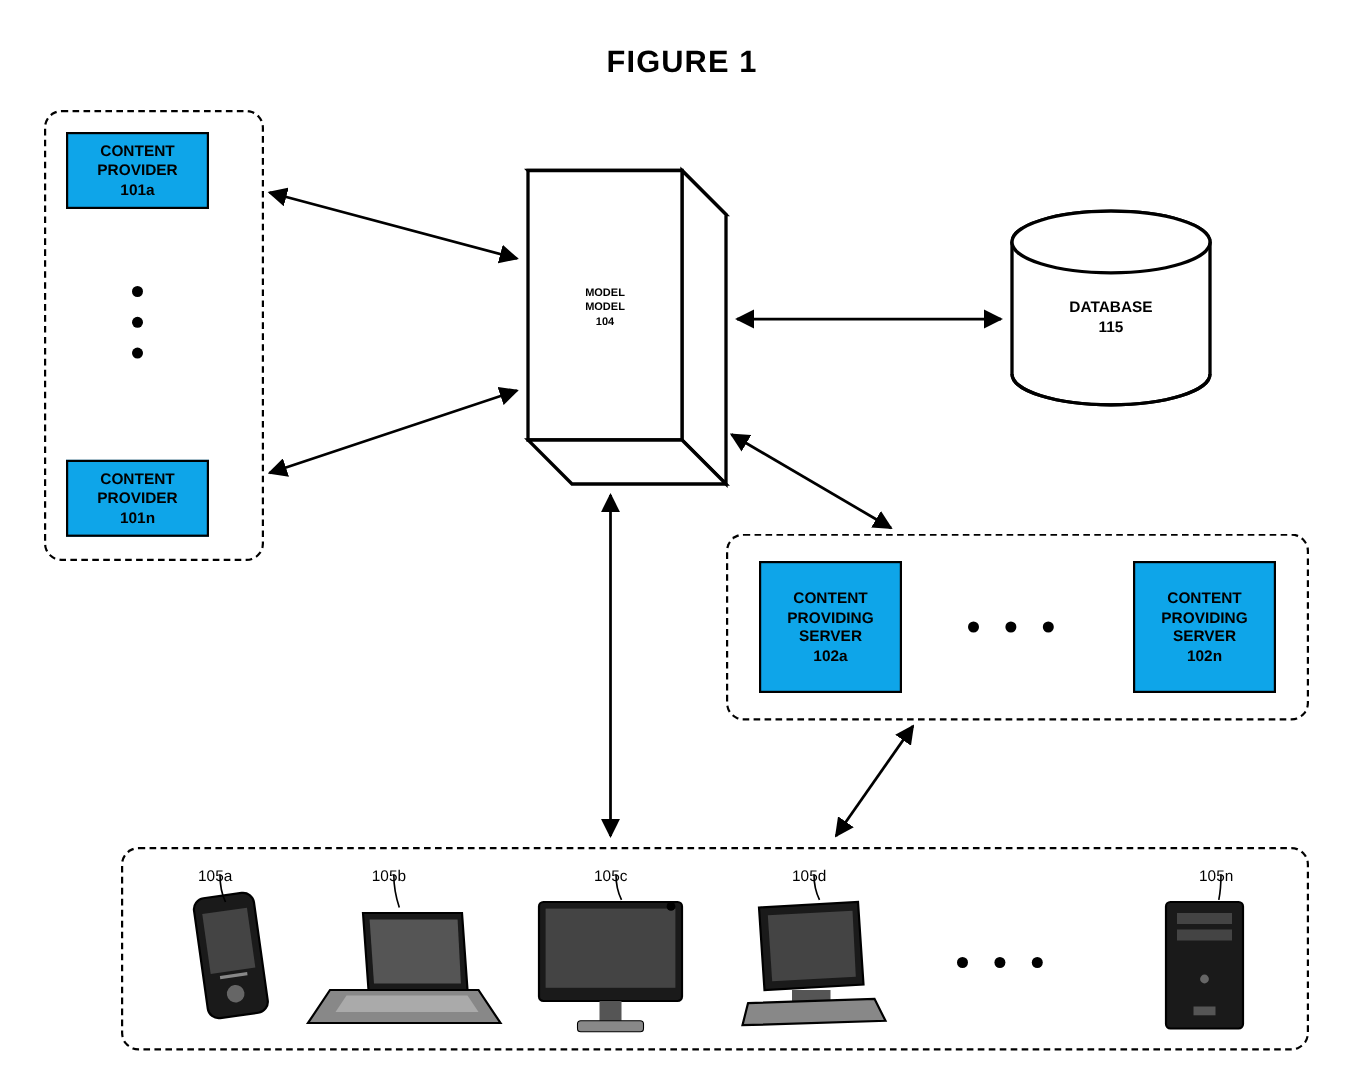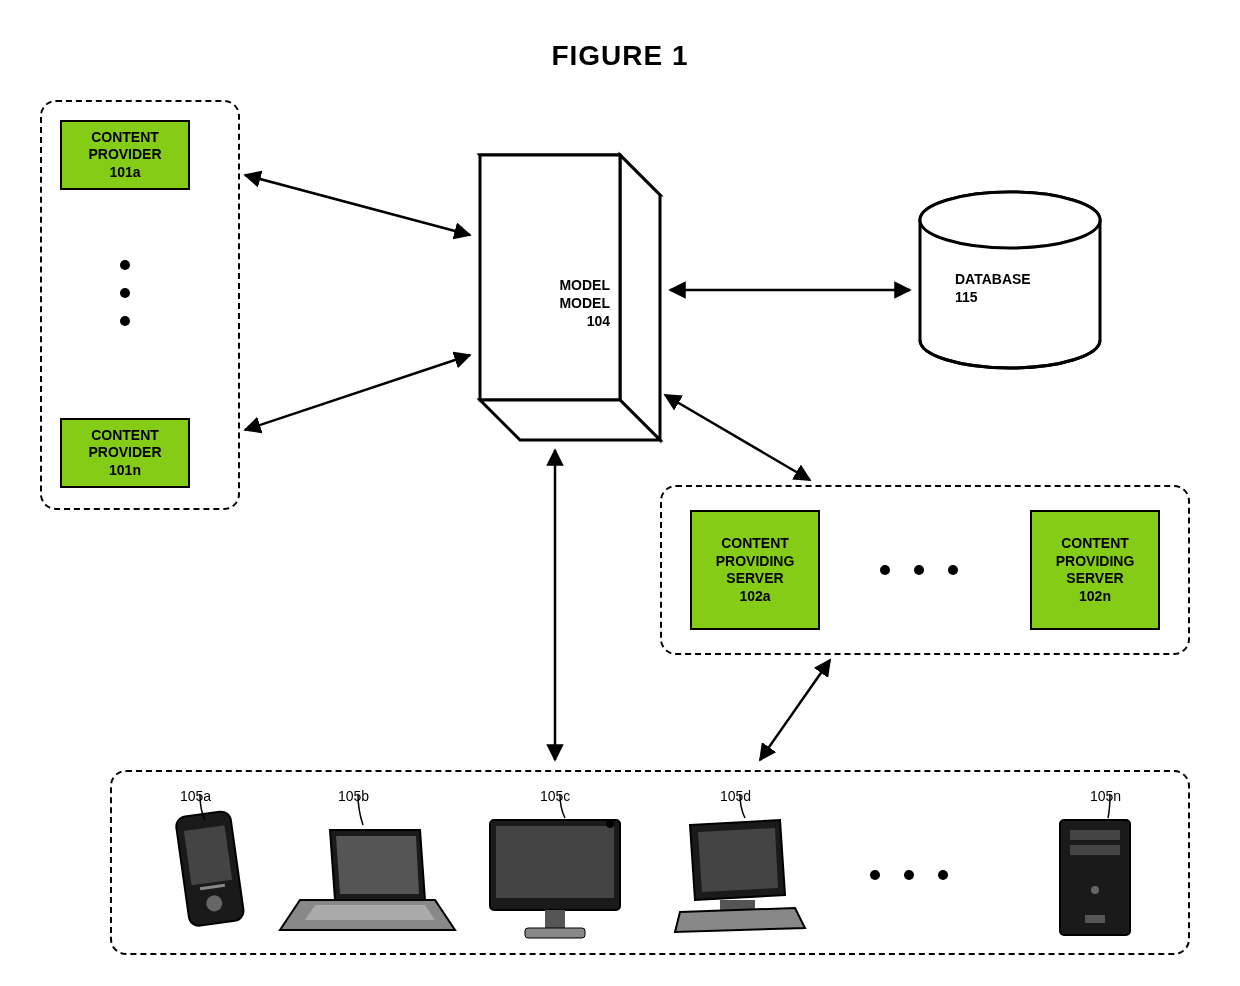--- a/index.html
+++ b/index.html
@@ -23,21 +23,21 @@
     margin-top: 20px;
   }
   .dashed-group {
     position: absolute;
     border: 2px dashed #000;
     border-radius: 16px;
   }
   .solid-box {
     position: absolute;
     border: 2px solid #000;
-    background: #84cc16;
+    background: #0ea5e9;
     display: flex;
     flex-direction: column;
     align-items: center;
     justify-content: center;
     text-align: center;
     font-weight: 700;
     font-size: 14px;
     line-height: 1.25;
   }
   .dots-v {
@@ -101,35 +101,35 @@
 
     <polygon points="480,155 620,155 660,195 520,195"></polygon>
 
     <polygon points="620,155 660,195 660,440 620,400"></polygon>
 
     <polygon points="480,155 620,155 620,400 480,400" fill="#fff"></polygon>
 
     <polygon points="480,400 620,400 660,440 520,440" fill="#fff"></polygon>
   </g>
 </svg>
-<div style="position:absolute; left:490px; top:276px; width:120px; text-align:right; font-weight:700; font-size:14px; line-height:1.3;">
+<div style="position:absolute; left:490px; top:260px; width:120px; text-align:center; font-weight:700; font-size:10px; line-height:1.3;">
   <div>MODEL</div>
   <div>MODEL</div>
   <div>104</div>
 </div>
 
 <svg class="overlay">
   <g stroke="#000" stroke-width="3" fill="#fff">
     <ellipse cx="1010" cy="220" rx="90" ry="28"></ellipse>
     <path d="M 920 220 L 920 340 A 90 28 0 0 0 1100 340 L 1100 220" fill="#fff"></path>
     <path d="M 920 340 A 90 28 0 0 0 1100 340" fill="none"></path>
     <ellipse cx="1010" cy="220" rx="90" ry="28" fill="#fff"></ellipse>
   </g>
 </svg>
-<div style="position:absolute; left:955px; top:270px; width:110px; text-align:left; font-weight:700; font-size:14px; line-height:1.3;">
+<div style="position:absolute; left:955px; top:270px; width:110px; text-align:center; font-weight:700; font-size:14px; line-height:1.3;">
   <div>DATABASE</div>
   <div>115</div>
 </div>
 
 <div class="dashed-group" style="left:660px; top:485px; width:530px; height:170px;"></div>
 <div class="solid-box" style="left:690px; top:510px; width:130px; height:120px;">
   <span>CONTENT</span>
   <span>PROVIDING</span>
   <span>SERVER</span>
   <span>102a</span>

